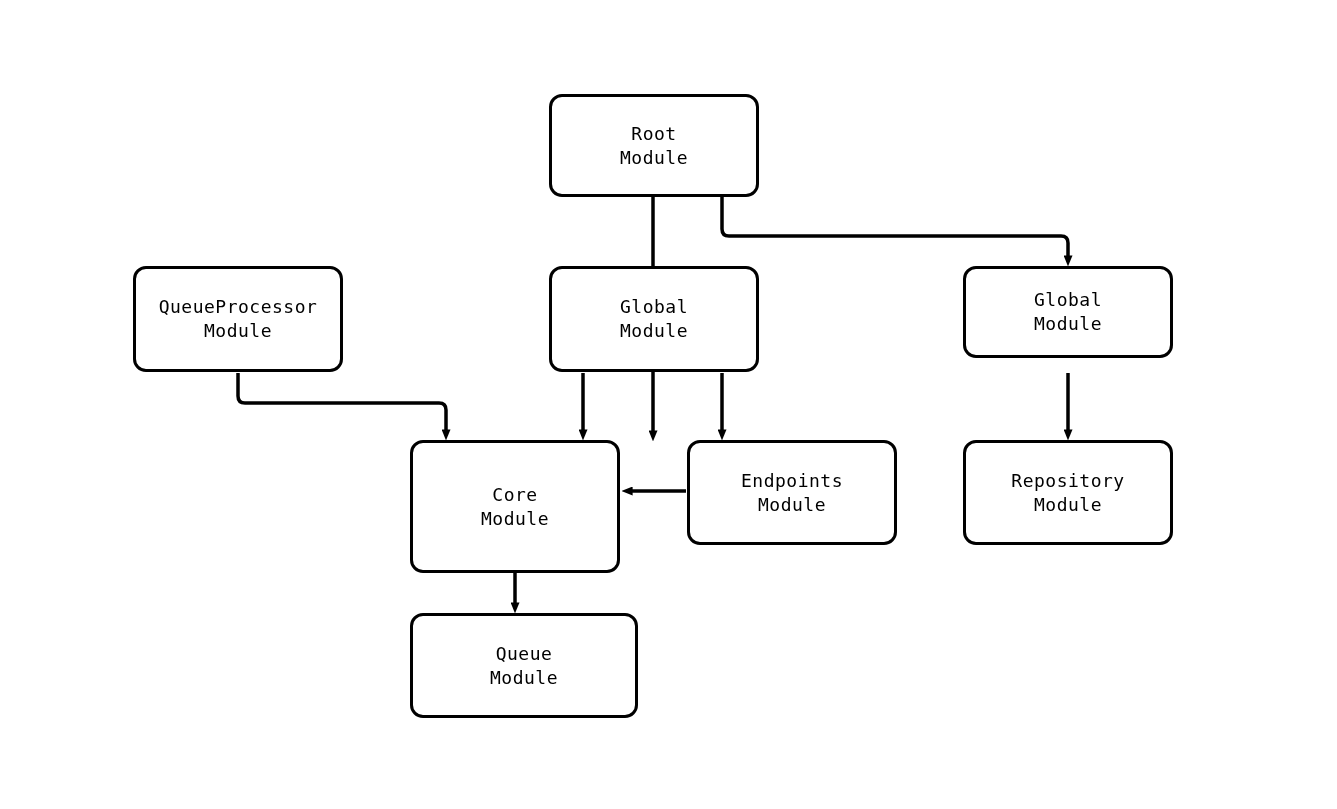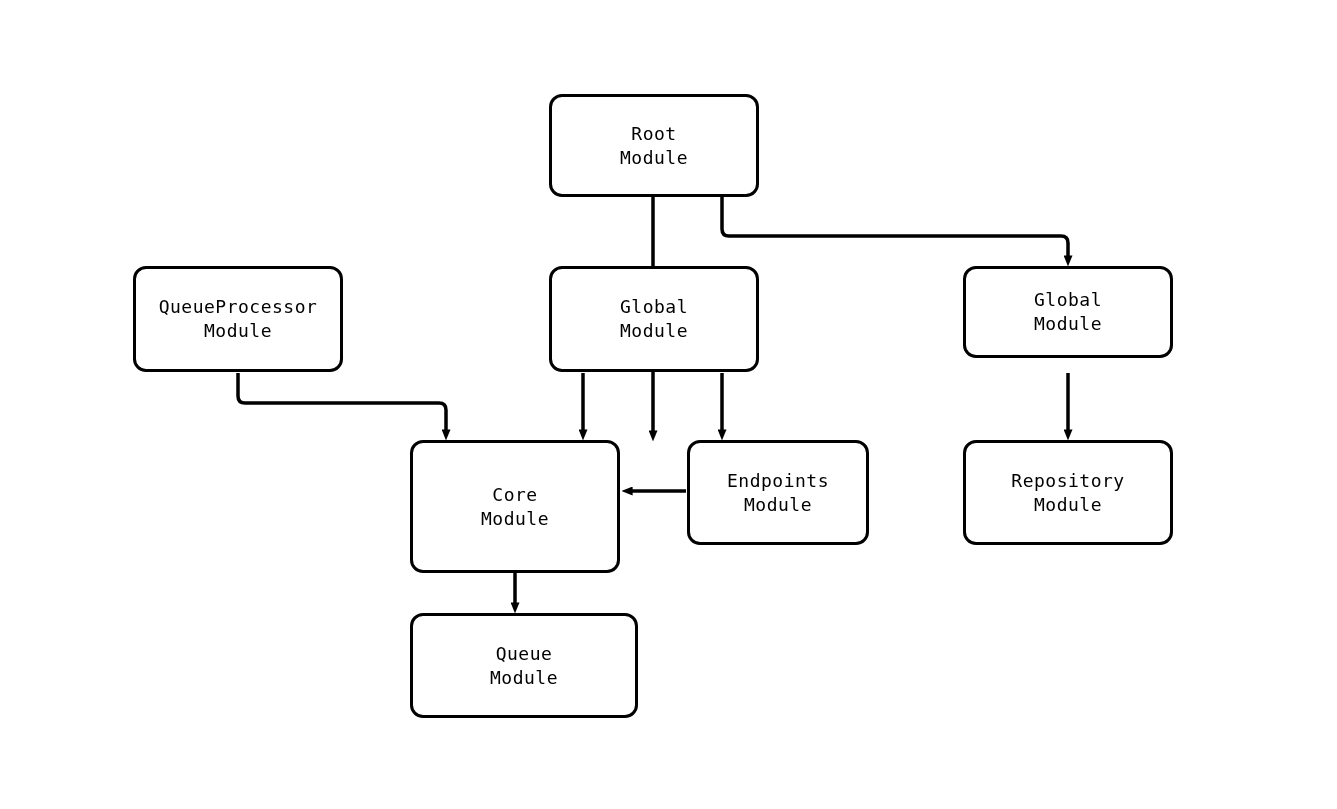--- a/index.html
+++ b/index.html
@@ -111,21 +111,21 @@
   <div class="node" id="node-global" style="left: 963px; top: 266px; width: 210px; height: 92px; background: rgb(255, 255, 255); border-color: rgb(0, 0, 0); color: rgb(0, 0, 0);">
     <span class="node-line">Global</span>
     <span class="node-line">Module</span>
   </div>
 
   <div class="node" id="node-core" style="left: 410px; top: 440px; width: 210px; height: 133px; background: rgb(255, 255, 255); border-color: rgb(0, 0, 0); color: rgb(0, 0, 0);">
     <span class="node-line">Core</span>
     <span class="node-line">Module</span>
   </div>
 
-  <div class="node" id="node-endpoints" style="left: 687px; top: 440px; width: 182px; height: 105px; background: rgb(255, 255, 255); border-color: rgb(0, 0, 0); color: rgb(0, 0, 0);">
+  <div class="node" id="node-endpoints" style="left: 687px; top: 440px; width: 210px; height: 105px; background: rgb(255, 255, 255); border-color: rgb(0, 0, 0); color: rgb(0, 0, 0);">
     <span class="node-line">Endpoints</span>
     <span class="node-line">Module</span>
   </div>
 
   <div class="node" id="node-repository" style="left: 963px; top: 440px; width: 210px; height: 105px; background: rgb(255, 255, 255); border-color: rgb(0, 0, 0); color: rgb(0, 0, 0);">
     <span class="node-line">Repository</span>
     <span class="node-line">Module</span>
   </div>
 
   <div class="node" id="node-queue" style="left: 410px; top: 613px; width: 228px; height: 105px; background: rgb(255, 255, 255); border-color: rgb(0, 0, 0); color: rgb(0, 0, 0);">

